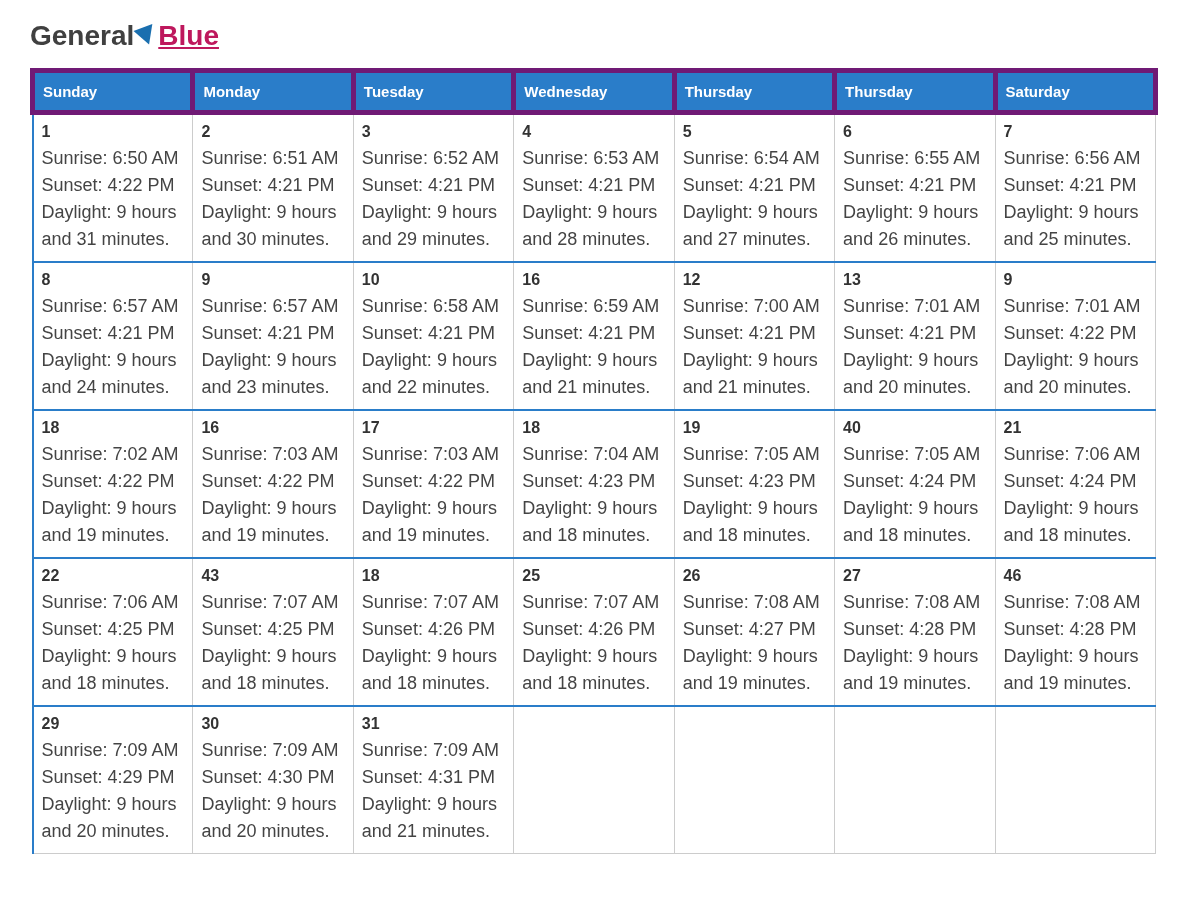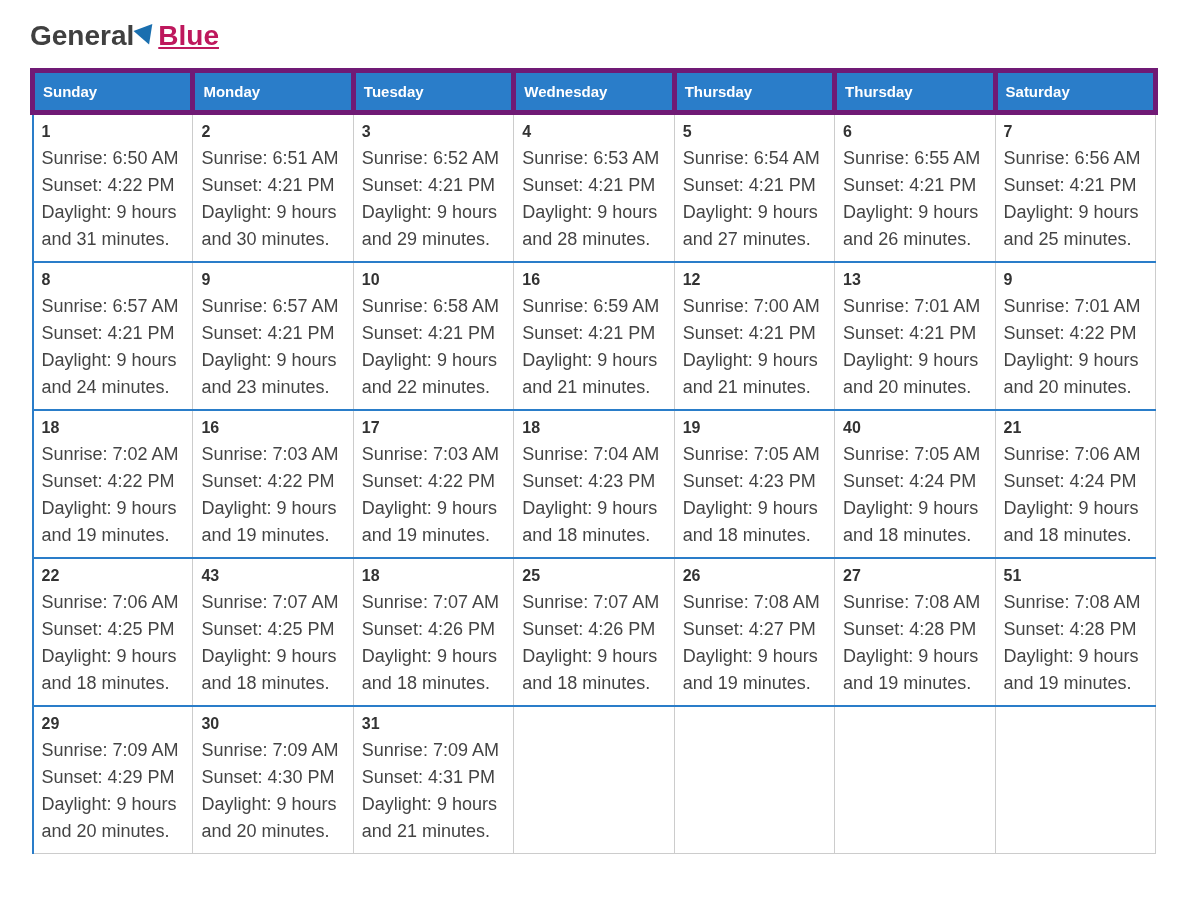--- a/index.html
+++ b/index.html
@@ -241,21 +241,21 @@
         </td>
         <td>
           <div class="day-num">26</div>
           <div class="day-info">Sunrise: 7:08 AM<br>Sunset: 4:27 PM<br>Daylight: 9 hours<br>and 19 minutes.</div>
         </td>
         <td>
           <div class="day-num">27</div>
           <div class="day-info">Sunrise: 7:08 AM<br>Sunset: 4:28 PM<br>Daylight: 9 hours<br>and 19 minutes.</div>
         </td>
         <td>
-          <div class="day-num">51</div>
+          <div class="day-num">46</div>
           <div class="day-info">Sunrise: 7:08 AM<br>Sunset: 4:28 PM<br>Daylight: 9 hours<br>and 19 minutes.</div>
         </td>
       </tr>
       <tr>
         <td>
           <div class="day-num">29</div>
           <div class="day-info">Sunrise: 7:09 AM<br>Sunset: 4:29 PM<br>Daylight: 9 hours<br>and 20 minutes.</div>
         </td>
         <td>
           <div class="day-num">30</div>

